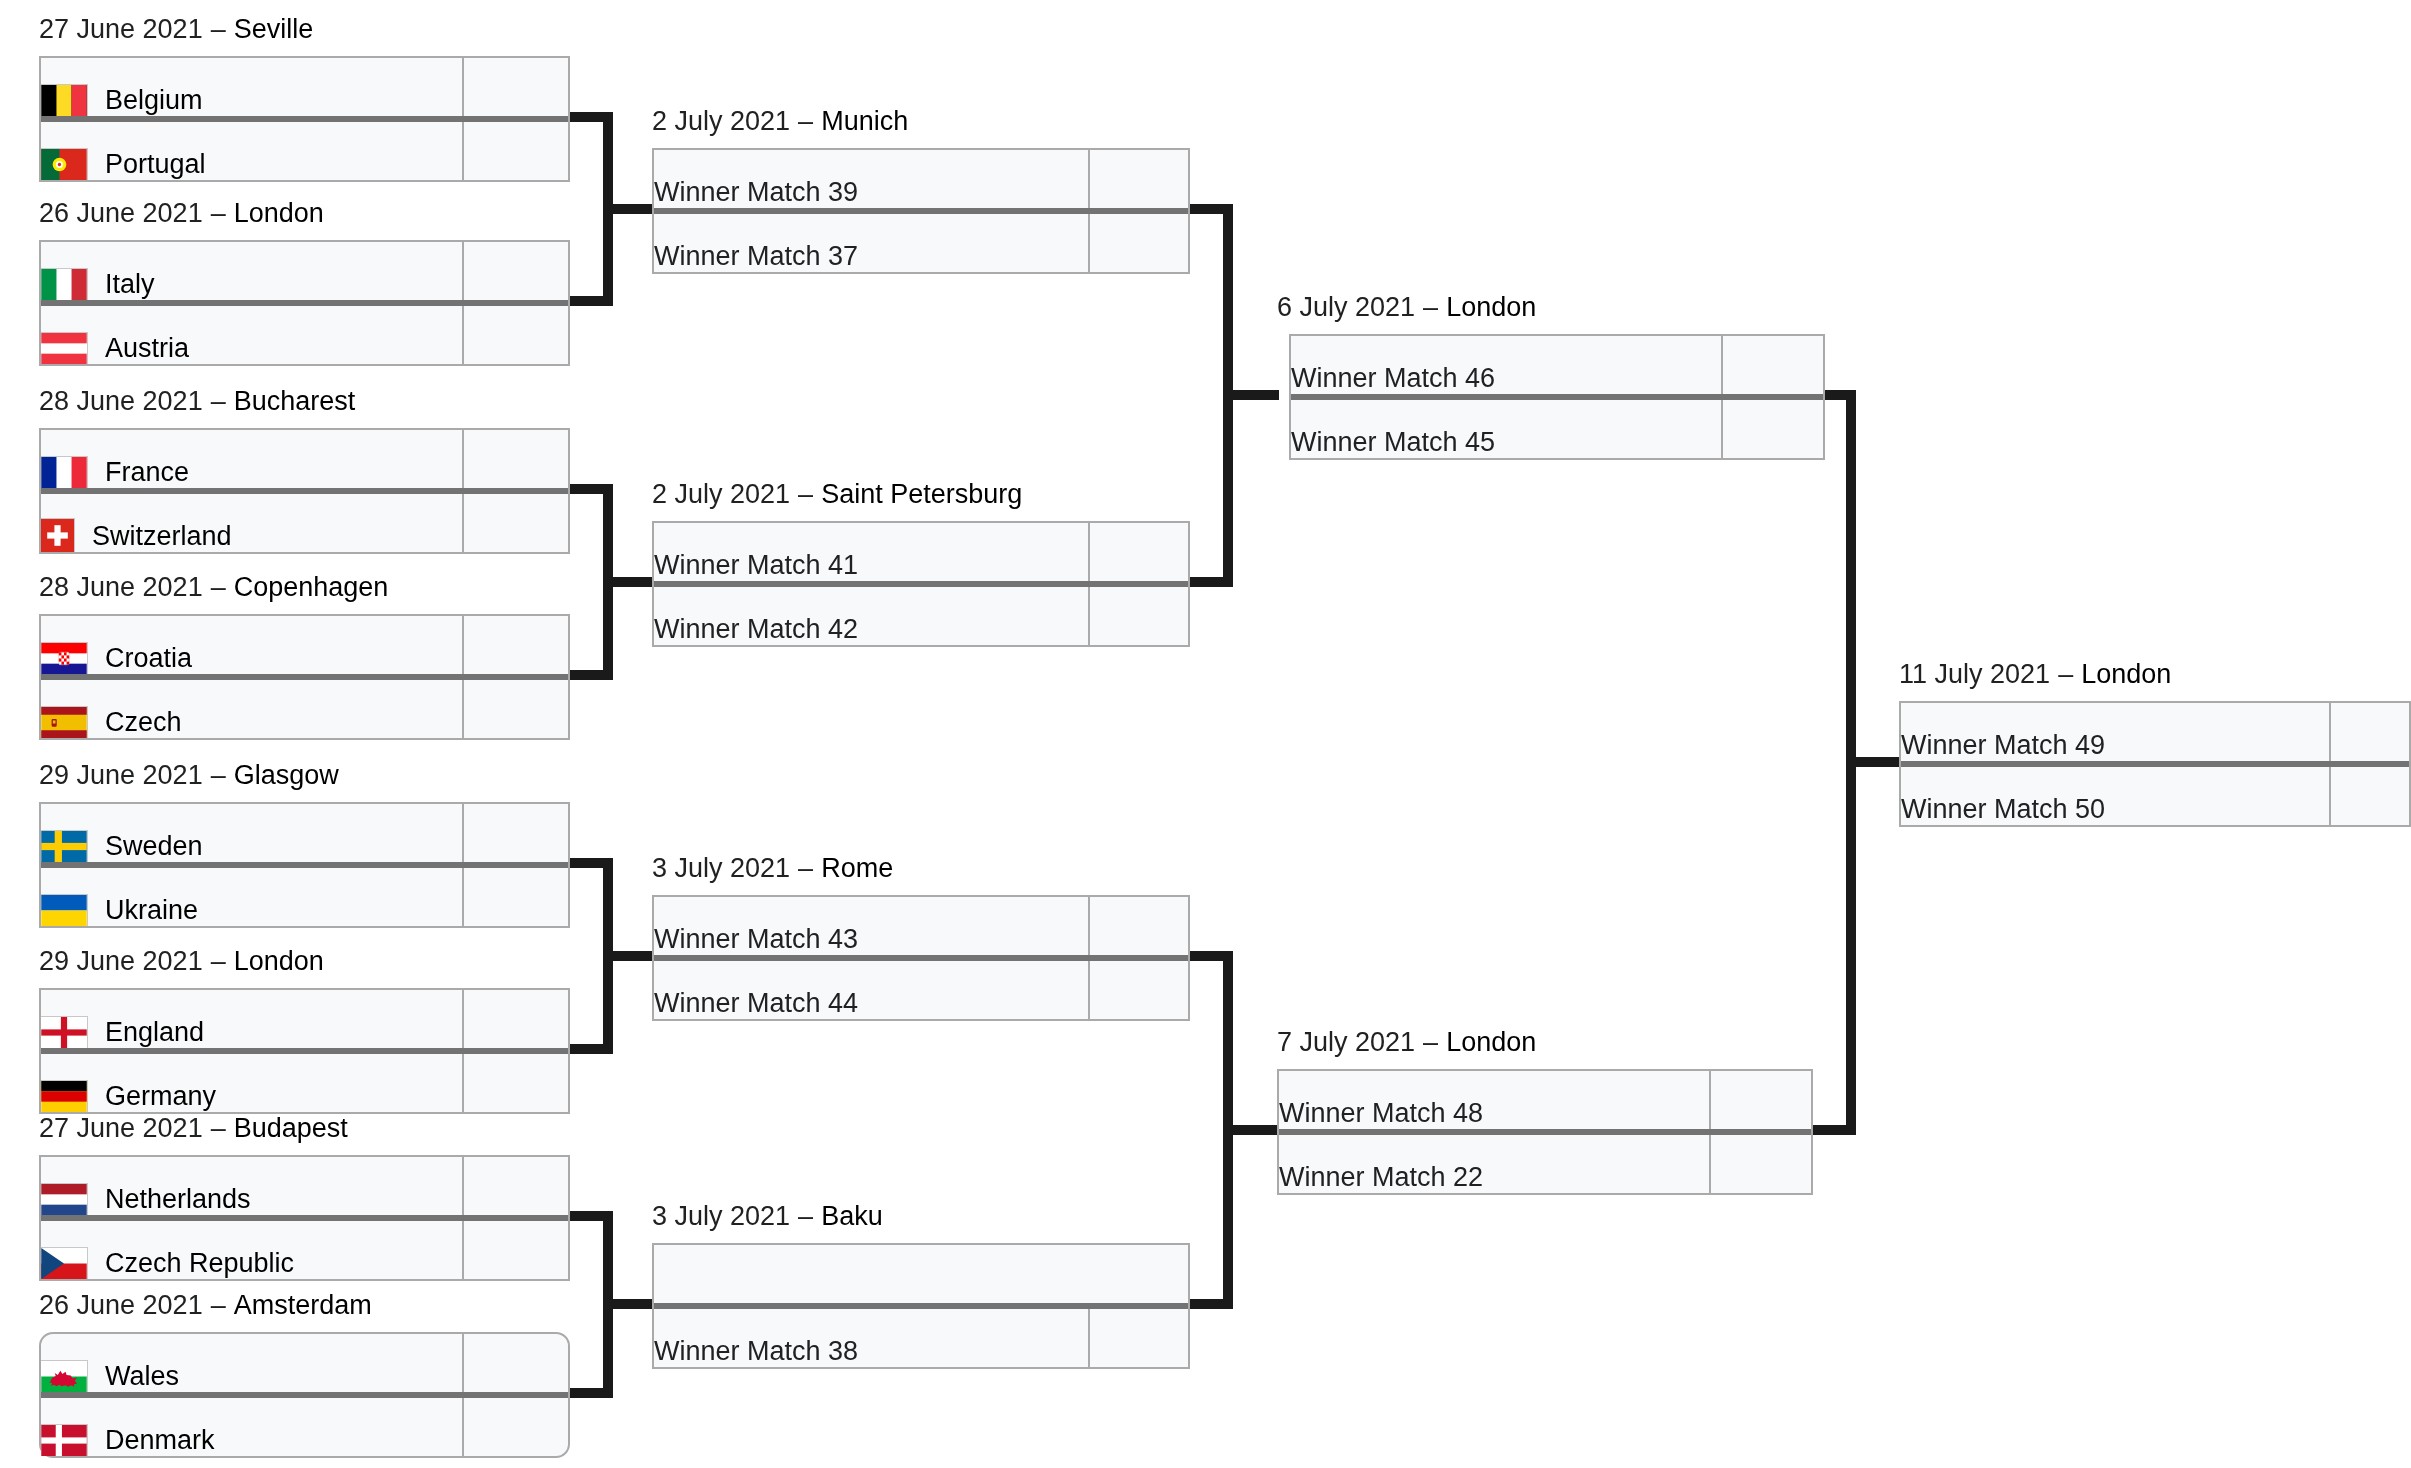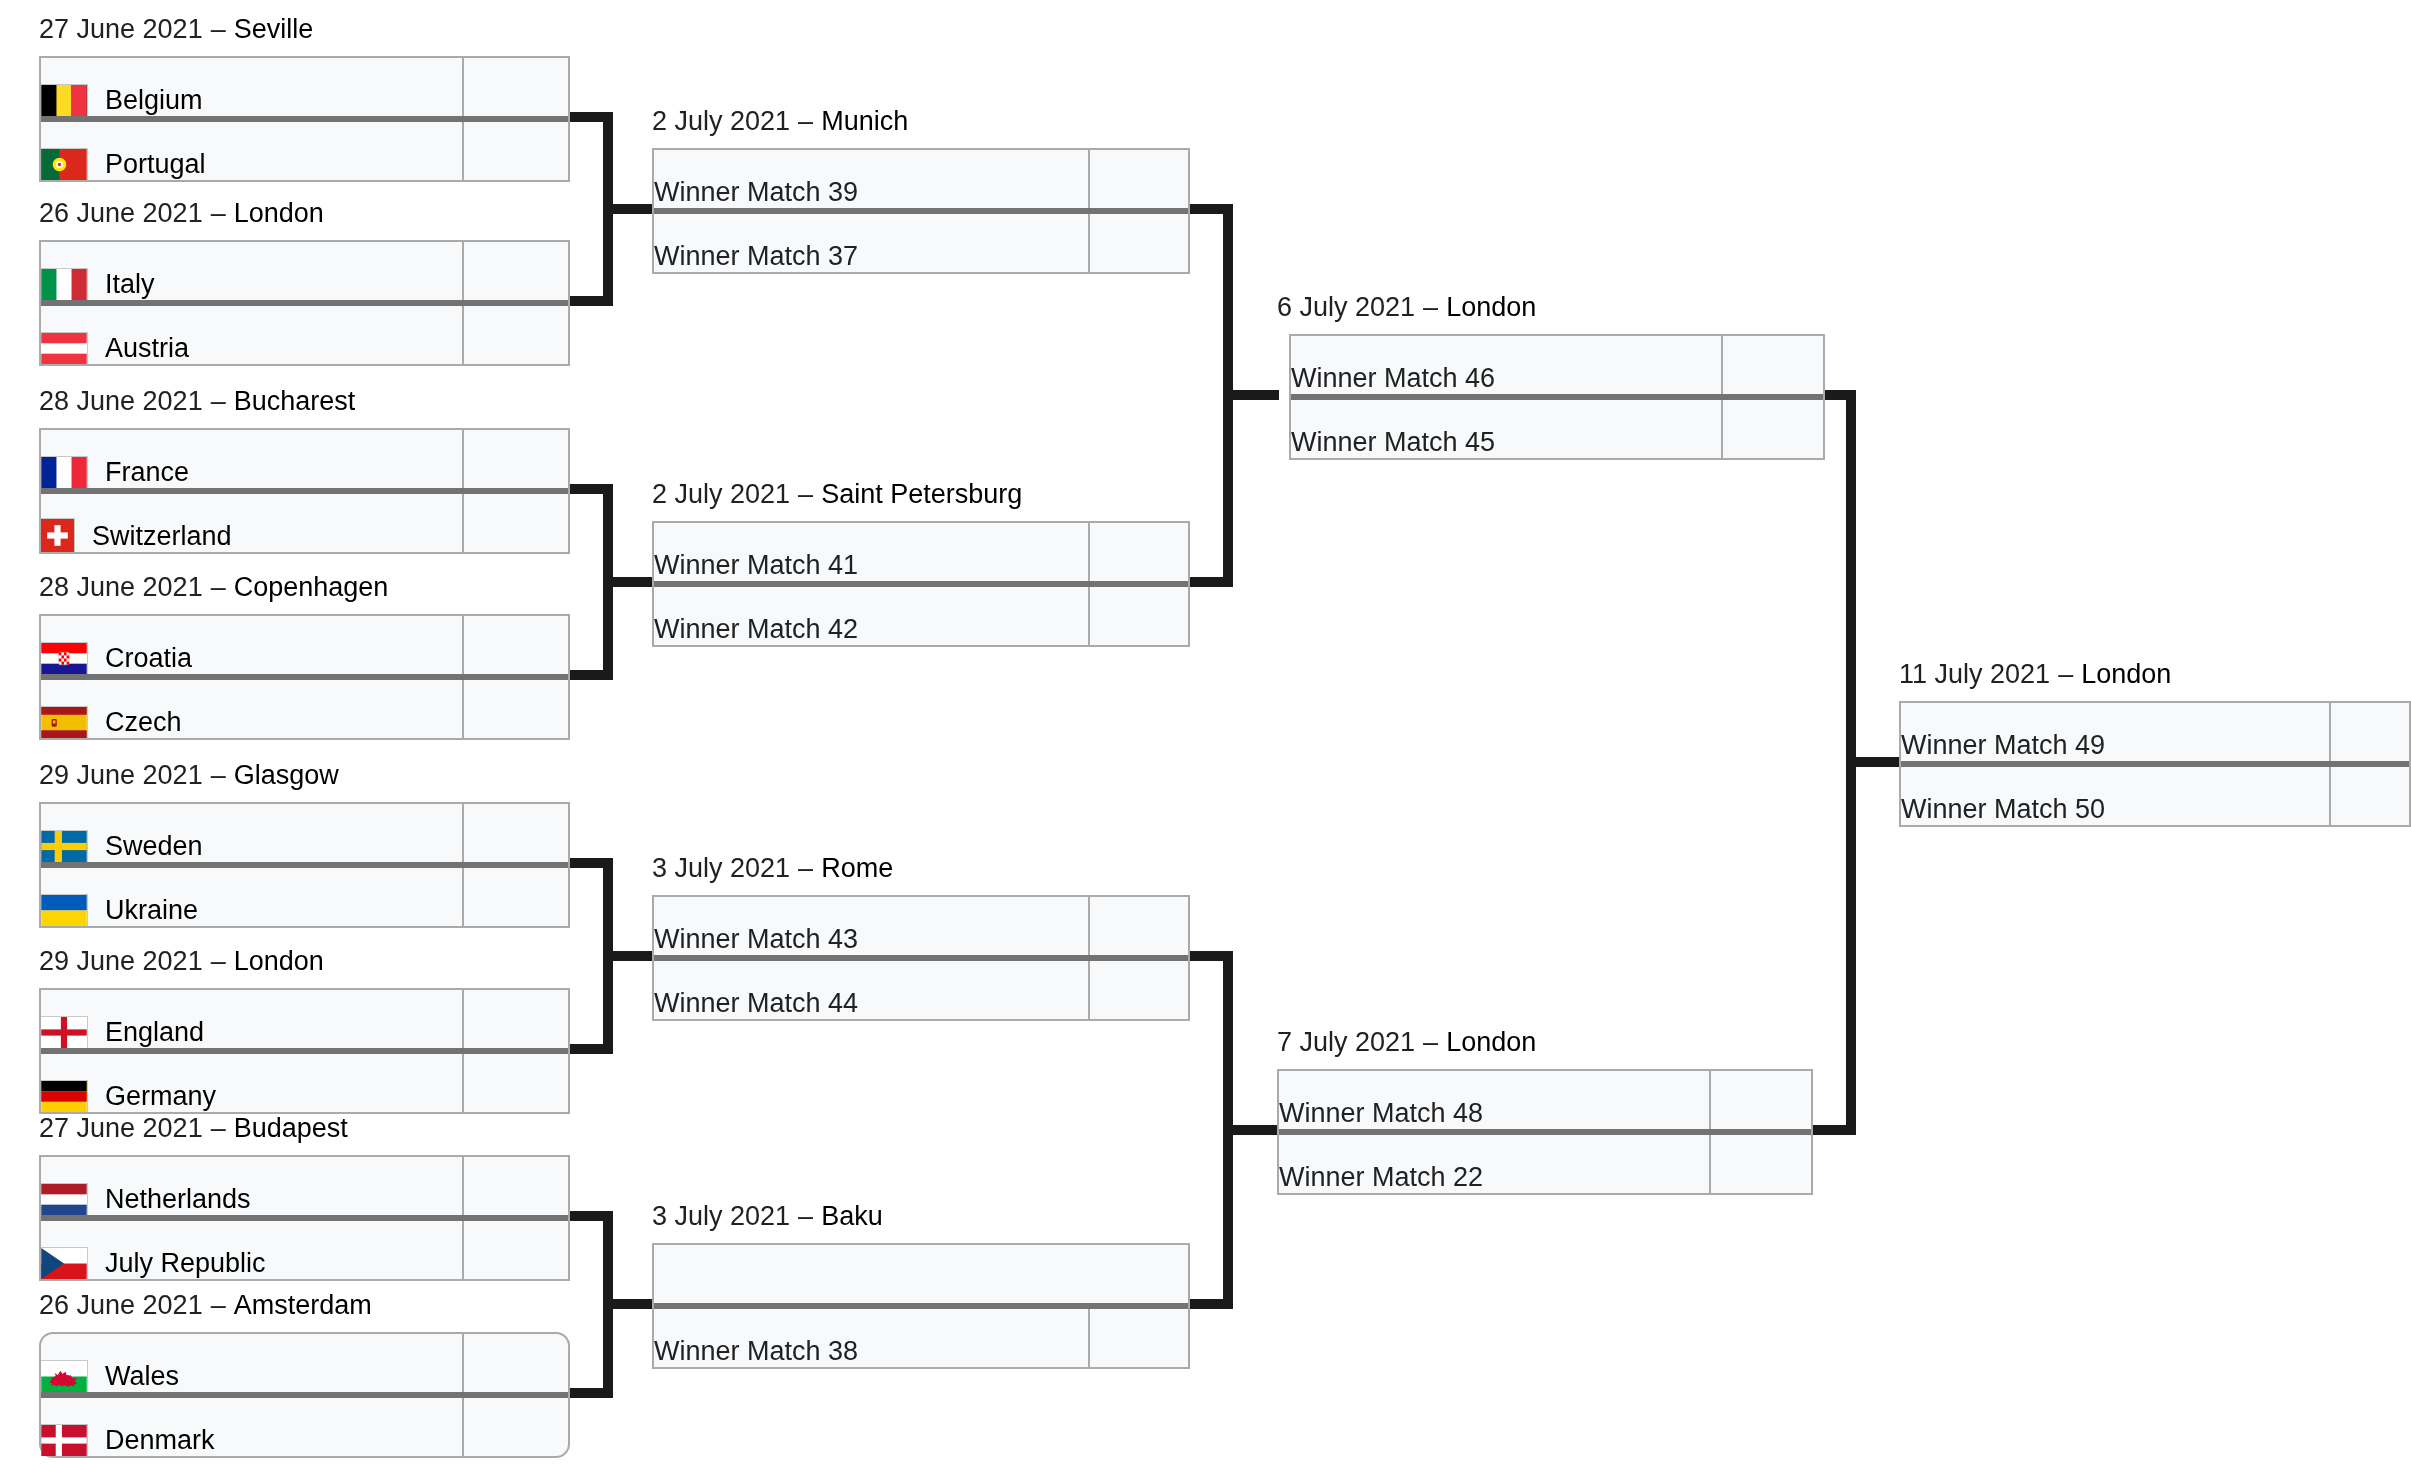--- a/index.html
+++ b/index.html
@@ -258,21 +258,21 @@
       </div>
       <div class="trow">
         <div class="tmain" style="width:423px">
           <span class="flag">
             <svg width="46" height="31" viewBox="0 0 44 30">
               <rect width="44" height="15" fill="#fff"></rect>
               <rect y="15" width="44" height="15" fill="#D7141A"></rect>
               <path d="M0 0 L22 15 L0 30 Z" fill="#11457E"></path>
             </svg>
           </span>
-          <a class="tname">July Republic</a>
+          <a class="tname">Czech Republic</a>
         </div>
         <div class="tscore"></div>
       </div>
     </div>
     <div class="mdate" style="left: 39px; top: 1288px;"><span>26 June 2021</span><span class="dash">–</span><a class="city">Amsterdam</a></div>
     <div class="match" style="left: 39px; top: 1332px; width: 527px; border-radius: 14px;">
       <div class="trow">
         <div class="tmain" style="width:423px">
           <span class="flag">
             <svg width="46" height="31" viewBox="0 0 44 30">

